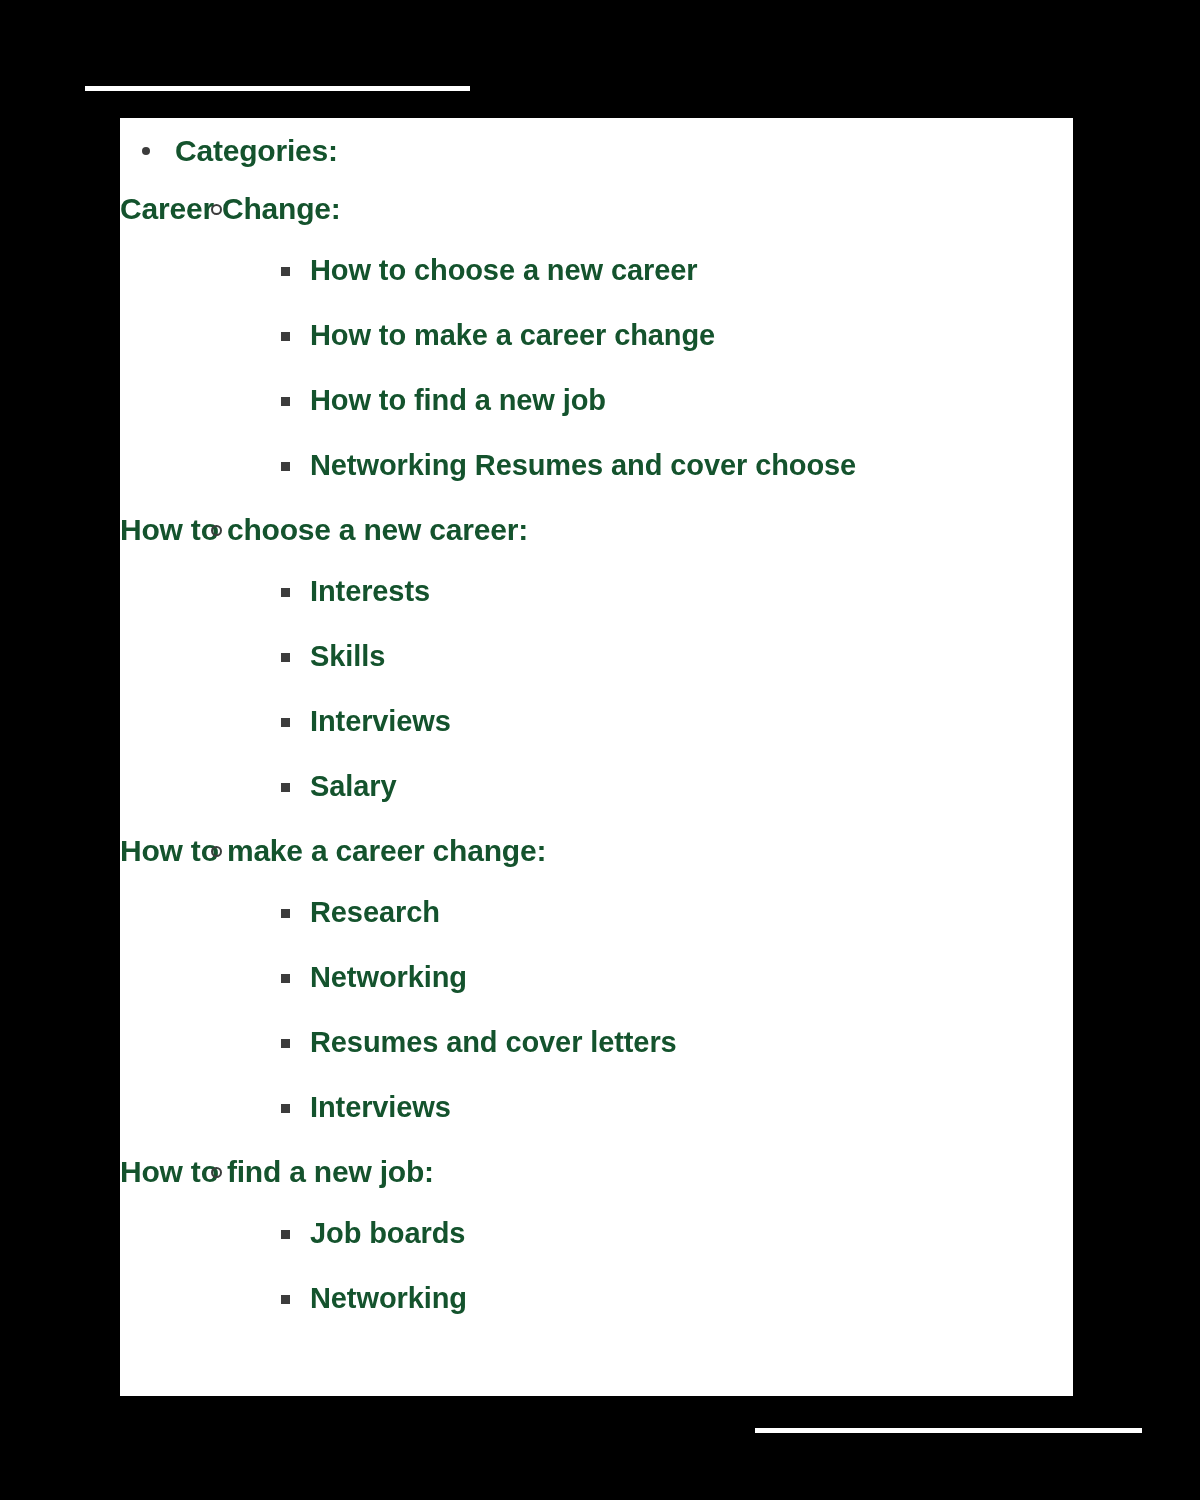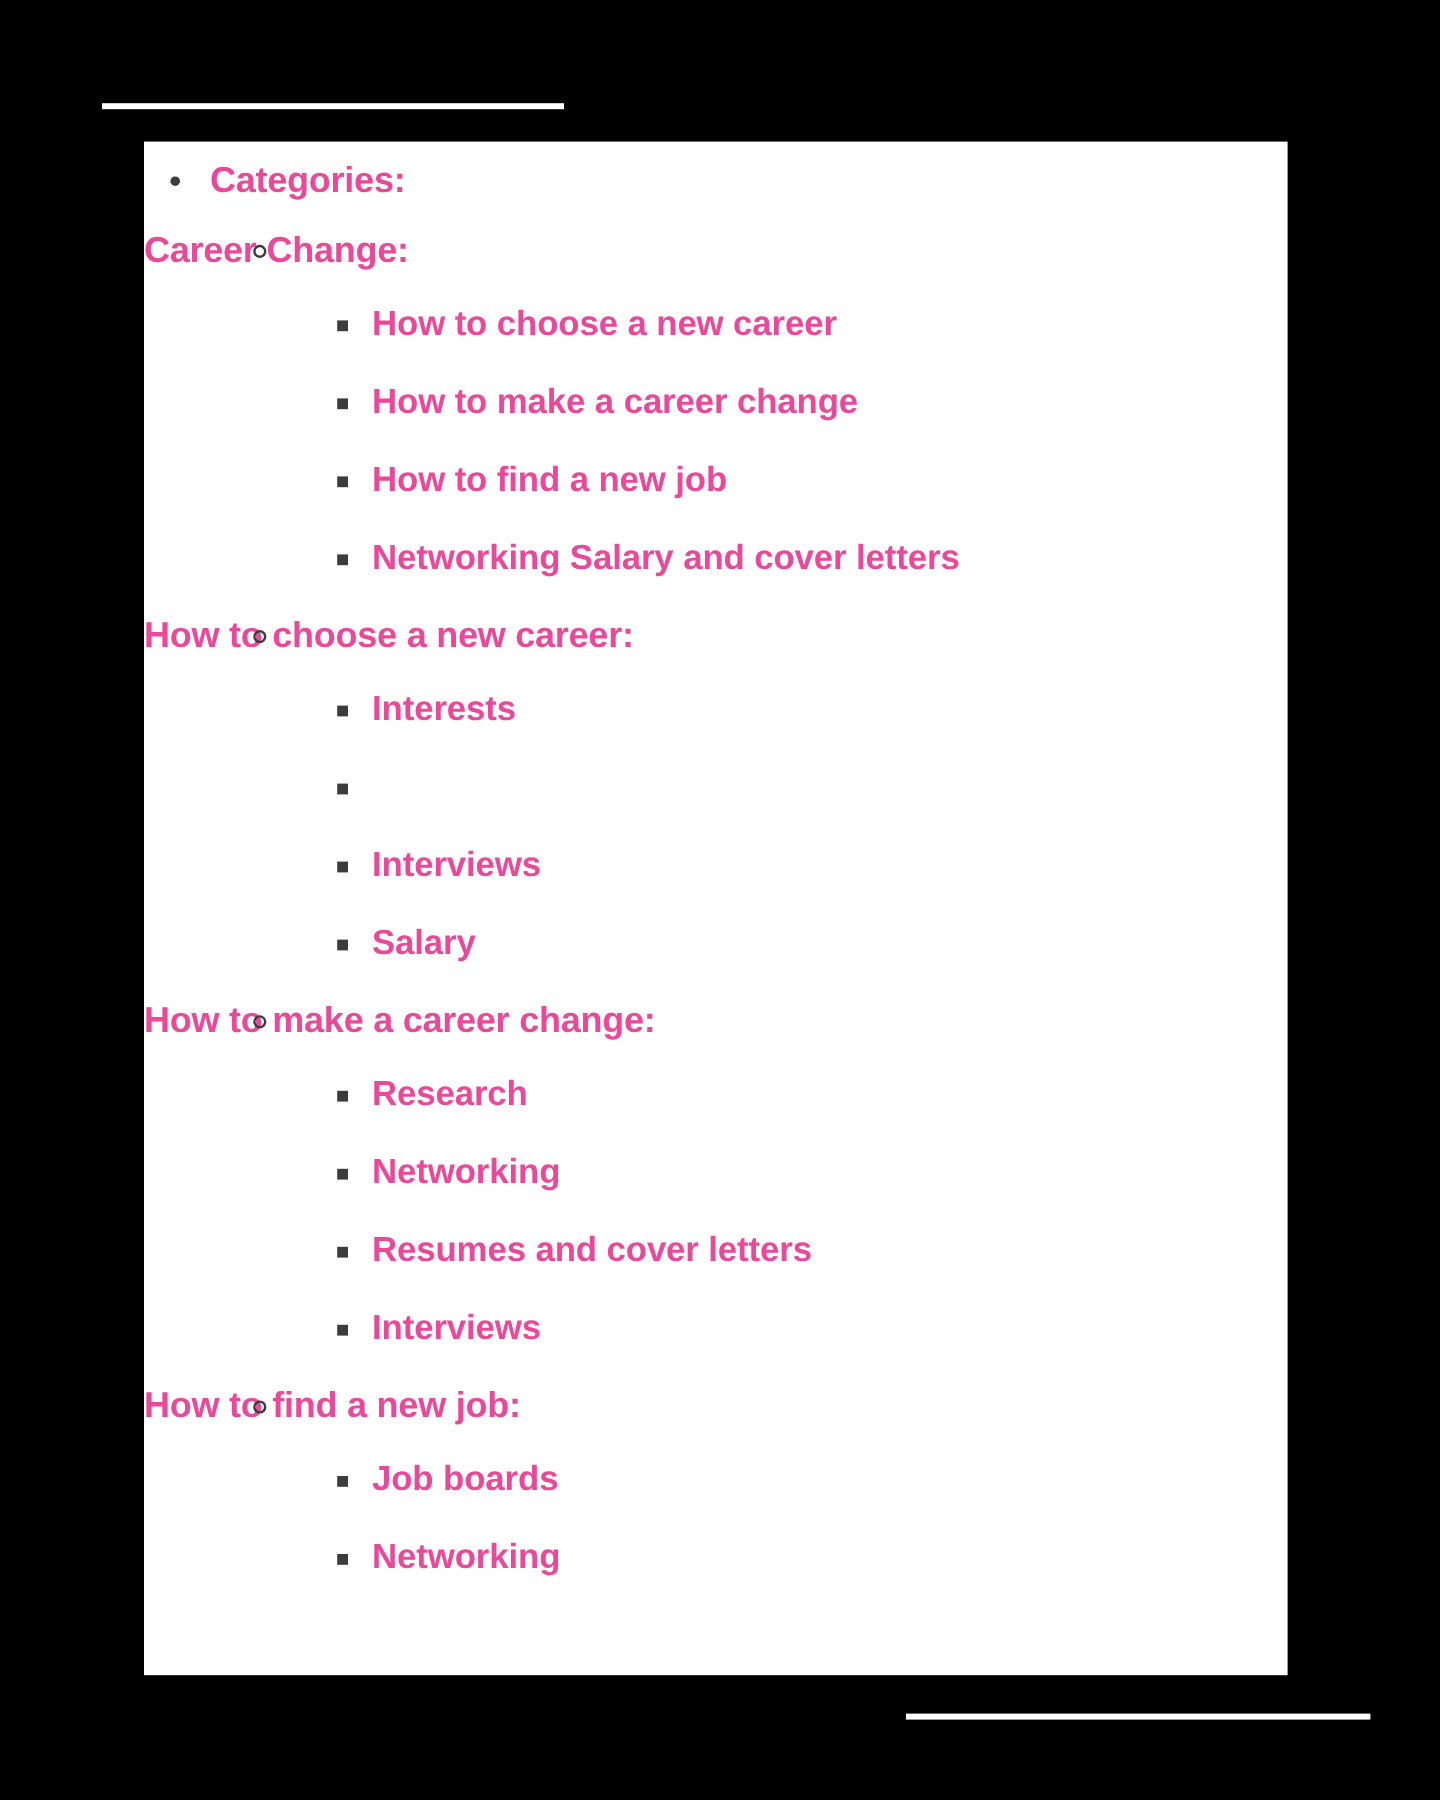--- a/index.html
+++ b/index.html
@@ -55,21 +55,21 @@
     left: 0;
     top: 0;
     width: 100%;
     padding-top: 6px;
   }
 
   
   .item {
     position: relative;
     display: block;
-    color: #ec4899;
+    color: #14532d;
     white-space: nowrap;
   }
 
   .bullet {
     position: absolute;
     display: block;
   }
 
   .label {
     display: block;
@@ -169,32 +169,33 @@
         <div class="item lvl3">
           <span class="bullet"></span>
           <span class="label">How to make a career change</span>
         </div>
         <div class="item lvl3">
           <span class="bullet"></span>
           <span class="label">How to find a new job</span>
         </div>
         <div class="item lvl3">
           <span class="bullet"></span>
-          <span class="label">Networking Salary and cover letters</span>
+          <span class="label">Networking Resumes and cover choose</span>
         </div>
         <div class="item lvl2 group-head">
           <span class="bullet"></span>
           <span class="label">How to choose a new career:</span>
         </div>
         <div class="item lvl3">
           <span class="bullet"></span>
           <span class="label">Interests</span>
         </div>
         <div class="item lvl3">
           <span class="bullet"></span>
+          <span class="label">Skills</span>
         </div>
         <div class="item lvl3">
           <span class="bullet"></span>
           <span class="label">Interviews</span>
         </div>
         <div class="item lvl3">
           <span class="bullet"></span>
           <span class="label">Salary</span>
         </div>
         <div class="item lvl2 group-head">

